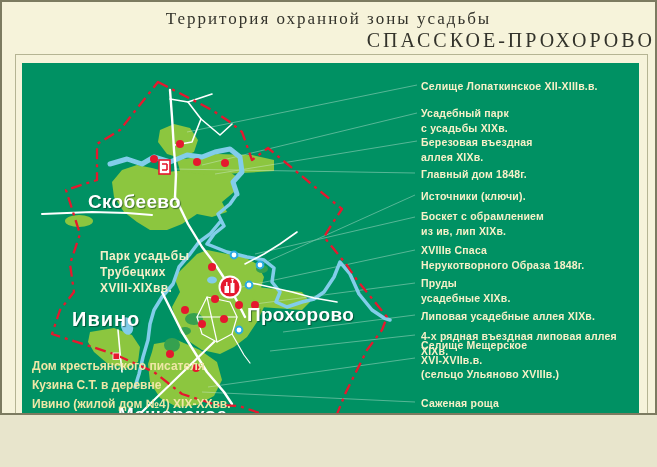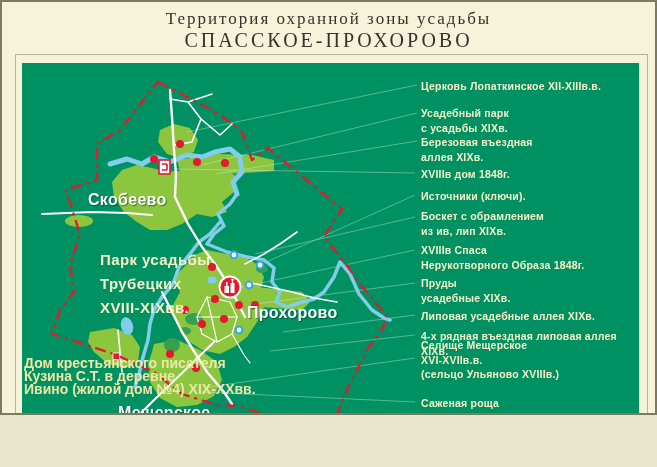--- a/index.html
+++ b/index.html
@@ -13,40 +13,40 @@
   .inner-frame{
     position:absolute;left:13px;top:52px;width:631px;height:402px;
     border:1px solid #b5b493;pointer-events:none;
   }
   .title1{
     position:absolute;left:0;top:7px;width:100%;text-align:center;
     font-family:"Liberation Serif",serif;font-size:17px;letter-spacing:2px;
     color:#33332b;
   }
   .title2{
-    position:absolute;left:0;top:27px;width:100%;text-align:center;
+    position:absolute;left:0;top:27px;width:100%;text-align:right;
     font-family:"Liberation Serif",serif;font-size:20px;letter-spacing:3px;
     color:#33332b;
   }
   .map-panel{
     position:absolute;left:20px;top:61px;width:617px;height:387px;
     background:#009163;
   }
   .map-art{position:absolute;left:0;top:0;}
   .vlabel{
-    position:absolute;color:#ffffff;font-weight:bold;font-size:16px;
+    position:absolute;color:#ffffff;font-weight:bold;font-size:19px;
     letter-spacing:0.3px;text-shadow:1px 1px 1px rgba(0,40,25,0.55);
     white-space:nowrap;
   }
   .vlabel.big{font-size:20px;letter-spacing:1px;}
   .note{
     position:absolute;font-weight:bold;white-space:pre-line;
   }
-  .park-note{left:78px;top:185px;font-size:15px;line-height:24px;color:#f7f0c8;letter-spacing:0.4px;}
-  .kuzin-note{left:2px;top:294px;font-size:14px;line-height:13px;color:#efe7a6;}
+  .park-note{left:78px;top:185px;font-size:12px;line-height:16px;color:#f7f0c8;letter-spacing:0.4px;}
+  .kuzin-note{left:10px;top:294px;font-size:12px;line-height:19px;color:#efe7a6;}
   .legend-item{
     position:absolute;left:399px;width:215px;
     color:#f7f0c8;font-weight:bold;font-size:10.5px;line-height:14.5px;
     white-space:pre-line;letter-spacing:0.2px;
   }
 </style>
 </head>
 <body>
 
 <div class="page">
@@ -151,37 +151,38 @@
 
       <g>
         <circle cx="208" cy="224" r="10.5" fill="#e5182e" stroke="#ffffff" stroke-width="2"></circle>
         <rect x="202.5" y="223" width="4.5" height="7" fill="#ffffff"></rect>
         <rect x="208.5" y="220" width="4" height="10" fill="#ffffff"></rect>
         <path d="M204.8,223 l0,-4 M210.5,220 l0,-3.5 M209.2,216.5 h2.6" stroke="#ffffff" stroke-width="1.4" fill="none"></path>
       </g>
     </svg>
 
     <div class="vlabel" style="left:66px;top:128px">Скобеево</div>
+    <div class="vlabel big" style="left:50px;top:245px">Ивино</div>
     <div class="vlabel" style="left:225px;top:241px">Прохорово</div>
     <div class="vlabel" style="left:96px;top:341px">Мещерское</div>
 
     <div class="note park-note">Парк усадьбы
 Трубецких
 XVIII-XIXвв.</div>
     <div class="note kuzin-note">Дом крестьянского писателя
 Кузина С.Т. в деревне
 Ивино (жилой дом №4) XIX-XXвв.</div>
 
     <div>
-      <div class="legend-item" style="top:16px">Церковь Лопаткинское XII-XIIIв.в.</div>
+      <div class="legend-item" style="top:16px">Селище Лопаткинское XII-XIIIв.в.</div>
       <div class="legend-item" style="top:43px">Усадебный парк
 с усадьбы XIXв.</div>
       <div class="legend-item" style="top:72px">Березовая въездная
 аллея XIXв.</div>
-      <div class="legend-item" style="top:104px">XVIIIв дом 1848г.</div>
+      <div class="legend-item" style="top:104px">Главный дом 1848г.</div>
       <div class="legend-item" style="top:126px">Источники (ключи).</div>
       <div class="legend-item" style="top:146px">Боскет с обрамлением
 из ив, лип XIXв.</div>
       <div class="legend-item" style="top:180px">XVIIIв Спаса
 Нерукотворного Образа 1848г.</div>
       <div class="legend-item" style="top:213px">Пруды
 усадебные XIXв.</div>
       <div class="legend-item" style="top:246px">Липовая усадебные аллея XIXв.</div>
       <div class="legend-item" style="top:266px">4-х рядная въездная липовая аллея XIXв.</div>
       <div class="legend-item" style="top:275px">Селище Мещерское

